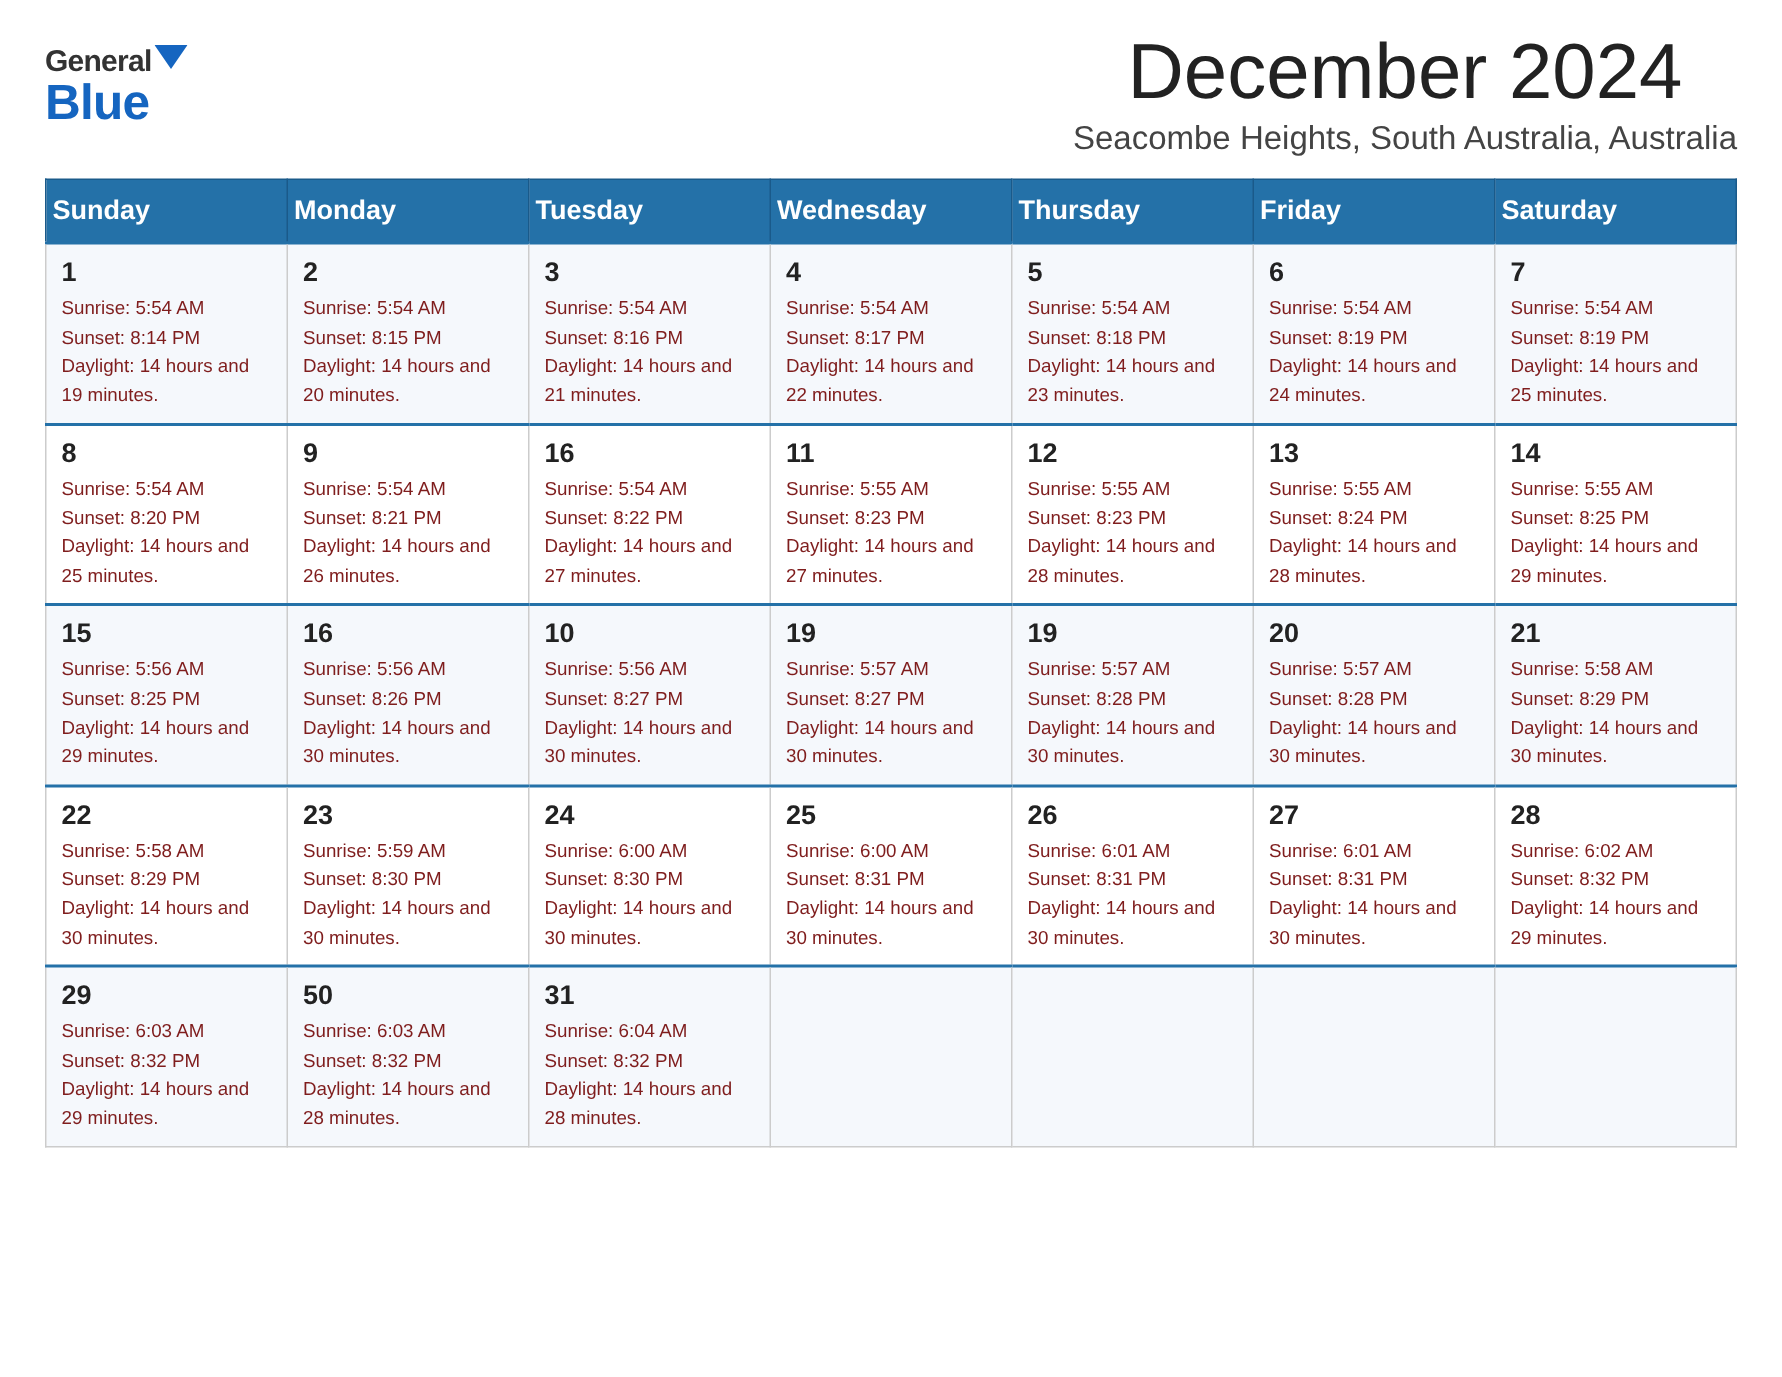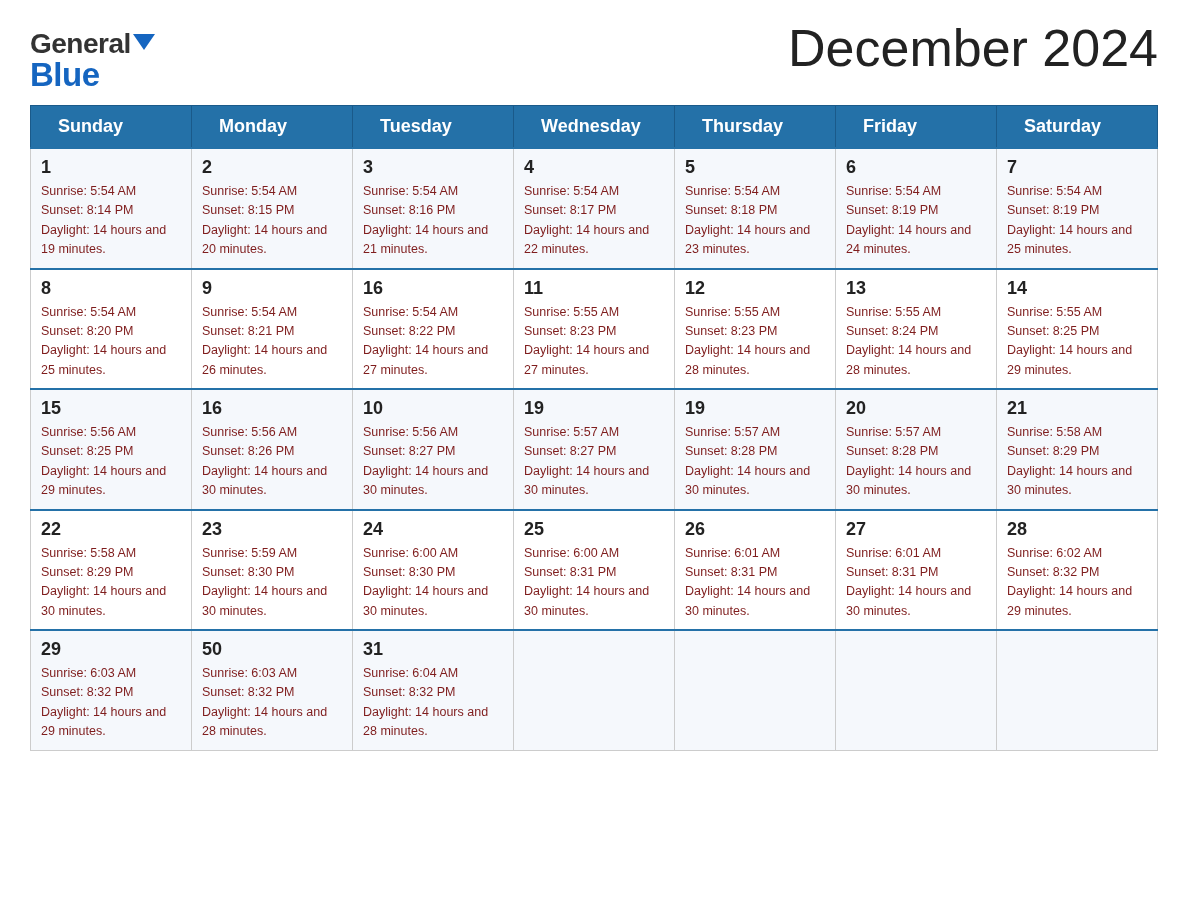--- a/index.html
+++ b/index.html
@@ -17,21 +17,21 @@
       justify-content: space-between;
       margin-bottom: 8px;
     }
     .logo {
       display: flex;
       flex-direction: column;
       align-items: flex-start;
       margin-top: 10px;
     }
     .logo-text-general {
-      font-size: 28px;
+      font-size: 20px;
       font-weight: bold;
       color: #333;
       letter-spacing: -0.5px;
       line-height: 1;
     }
     .logo-text-blue {
       font-size: 33px;
       font-weight: bold;
       color: #1565c0;
       letter-spacing: -0.5px;
@@ -59,21 +59,21 @@
     .calendar-table {
       width: 100%;
       border-collapse: collapse;
       margin-top: 14px;
     }
     .calendar-table th {
       background-color: #2471a8;
       color: #fff;
       font-size: 18px;
       font-weight: 600;
-      padding: 10px 27px;
+      padding: 10px 4px;
       text-align: left;
       border: 1px solid #1a5a8a;
     }
     .calendar-table td {
       vertical-align: top;
       padding: 8px 10px;
       border: 1px solid #ccc;
       width: 14.28%;
       min-height: 100px;
     }
@@ -114,20 +114,21 @@
           <polygon points="11,16 0,0 22,0" fill="#1565c0"></polygon>
         </svg>
       </span>
     </div>
     <div>
       <span class="logo-text-blue">Blue</span>
     </div>
   </div>
   <div class="title-block">
     <div class="month-title">December 2024</div>
+    <div class="location-title">Seacombe Heights, South Australia, Australia</div>
   </div>
 </div>
 
 <table class="calendar-table">
   <thead>
     <tr>
     <th>Sunday</th>
         <th>Monday</th>
         <th>Tuesday</th>
         <th>Wednesday</th>

